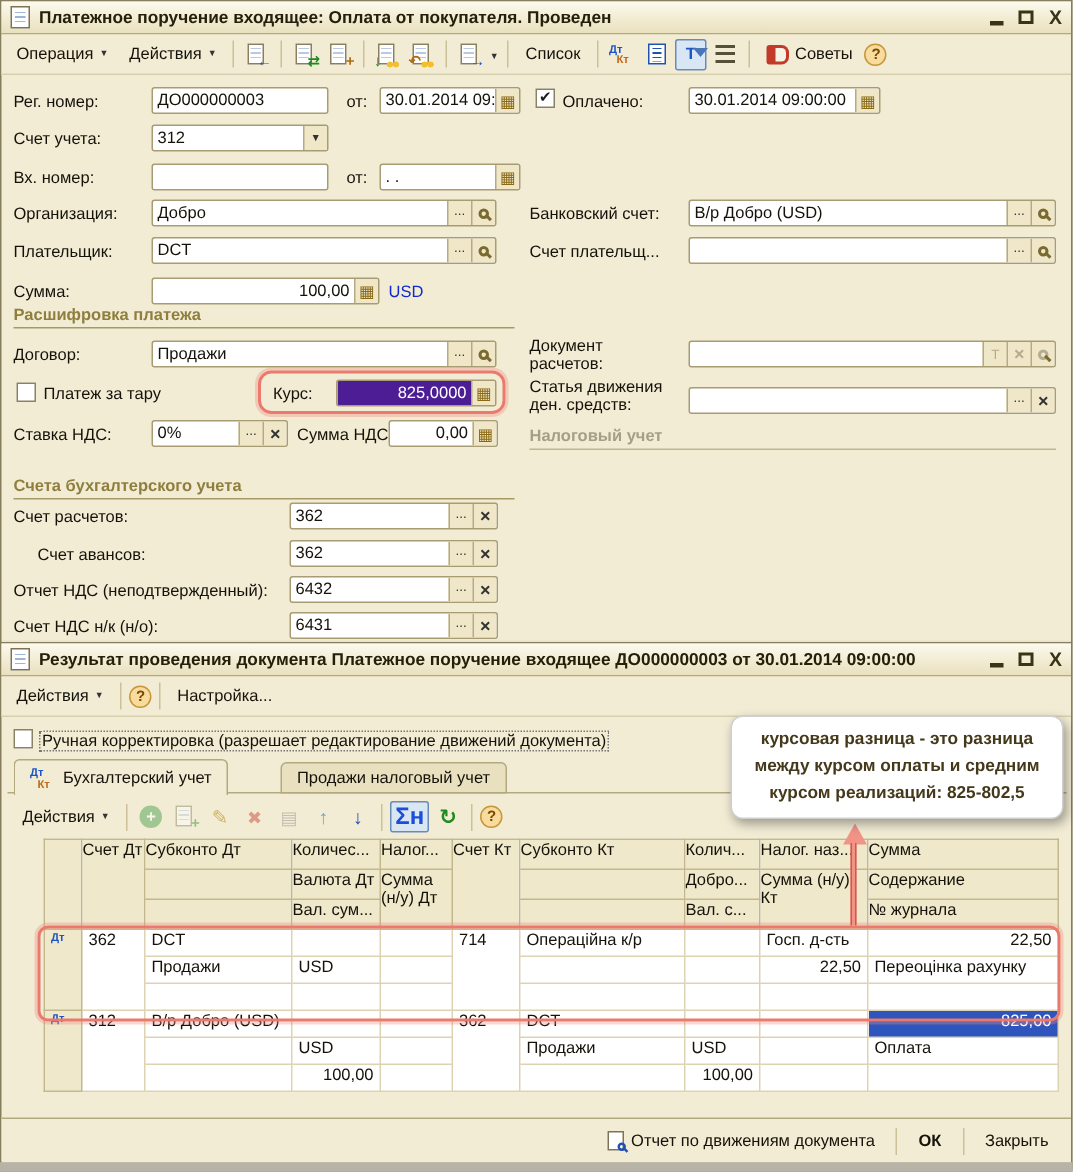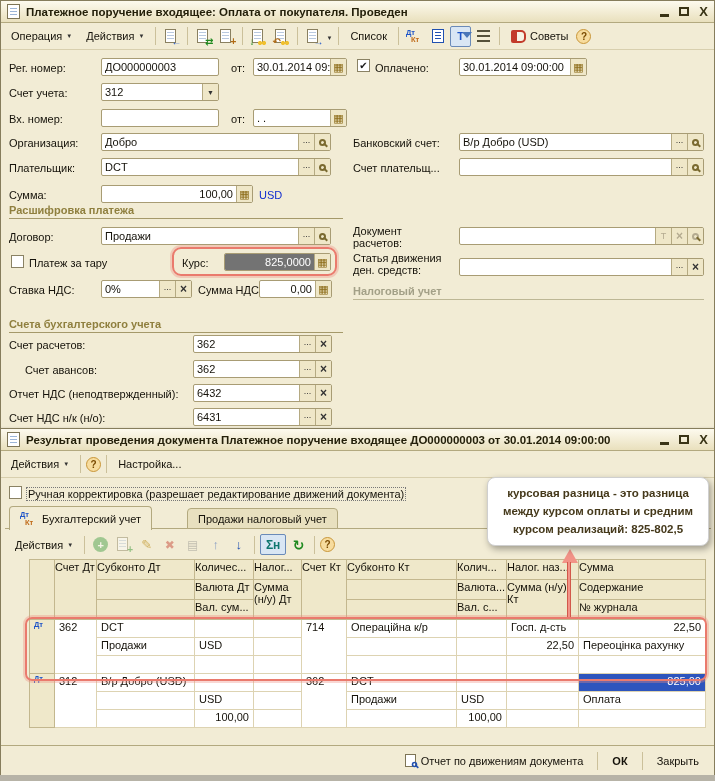--- a/index.html
+++ b/index.html
@@ -66,21 +66,21 @@
   .fbtn.xbtn { font-size:12px; font-weight:bold; }
   .fbtn.gray { color:#b4ab90; }
   .lens { width:7px; height:7px; border:2px solid #7a6a30; border-radius:50%; position:relative; }
   .lens::after { content:""; position:absolute; width:5px; height:2px; background:#7a6a30;
                  transform:rotate(45deg); right:-4px; bottom:-2px; }
   .lens.blue2 { border-color:#2050b0; } .lens.blue2::after { background:#2050b0; }
   .chk { position:absolute; width:13px; height:13px; background:#fff; border:1px solid #8a8264;
          display:flex; align-items:center; justify-content:center; font-size:10px; line-height:1; color:#1a1a1a; }
   .sechdr { position:absolute; font-weight:bold; color:#8f7f3e; border-bottom:1px solid #a5996a; padding-bottom:2px; }
   .sechdr.dis { color:#a3a087; border-bottom-color:#bdb795; }
-  .selblue { background:#737373; color:#fff; }
+  .selblue { background:#4c1d95; color:#fff; }
 
   
   .tabline { position:absolute; left:4px; top:99px; width:706px; height:1px; background:#b3a97f; }
   .tab { position:absolute; top:77px; height:23px; display:flex; align-items:center; gap:5px; padding:0 10px;
          border:1px solid #b3a97f; border-radius:4px 4px 0 0; }
   .tab.active { background:#f2ecd5; border-bottom:none; height:24px; z-index:2; }
   .tab.inactive { background:#e8e0bf; top:79px; height:21px; }
 
   
   .grid { position:absolute; border-collapse:collapse; table-layout:fixed; background:#fff; font-size:11px; }
@@ -408,21 +408,21 @@
           <span style="color:#7a7a7a;font-size:12px;">▤</span>
         </span>
       <span class="tbtn" style="opacity:.5;">
           <span style="color:#2050b0;font-weight:bold;font-size:13px;">↑</span>
         </span>
       <span class="tbtn">
           <span style="color:#2050b0;font-weight:bold;font-size:13px;">↓</span>
         </span>
       <span class="sep"></span>
       <span class="tbtn pressed" style="width:26px;">
-          <span style="color:#0f766e;font-weight:bold;font-size:12px;">Σн</span>
+          <span style="color:#1d4ed8;font-weight:bold;font-size:16px;">Σн</span>
         </span>
       <span class="tbtn">
           <span style="color:#1f8a1f;font-weight:bold;font-size:14px;">↻</span>
         </span>
       <span class="sep"></span>
       <span class="qcirc">?</span>
     </div>
 
     <table class="grid" style="left:28px;top:130px;width:676px;">
       <colgroup>
@@ -448,21 +448,21 @@
           <th>Субконто Кт</th>
           <th>Колич...</th>
           <th>Налог. наз...</th>
           <th>Сумма</th>
         </tr>
         <tr>
           <th></th>
           <th>Валюта Дт</th>
           <th rowspan="2" style="white-space:normal;">Сумма (н/у) Дт</th>
           <th></th>
-          <th>Валюта...</th>
+          <th>Добро...</th>
           <th rowspan="2" style="white-space:normal;">Сумма (н/у) Кт</th>
           <th>Содержание</th>
         </tr>
         <tr>
           <th></th>
           <th>Вал. сум...</th>
           <th></th>
           <th>Вал. с...</th>
           <th>№ журнала</th>
         </tr>

